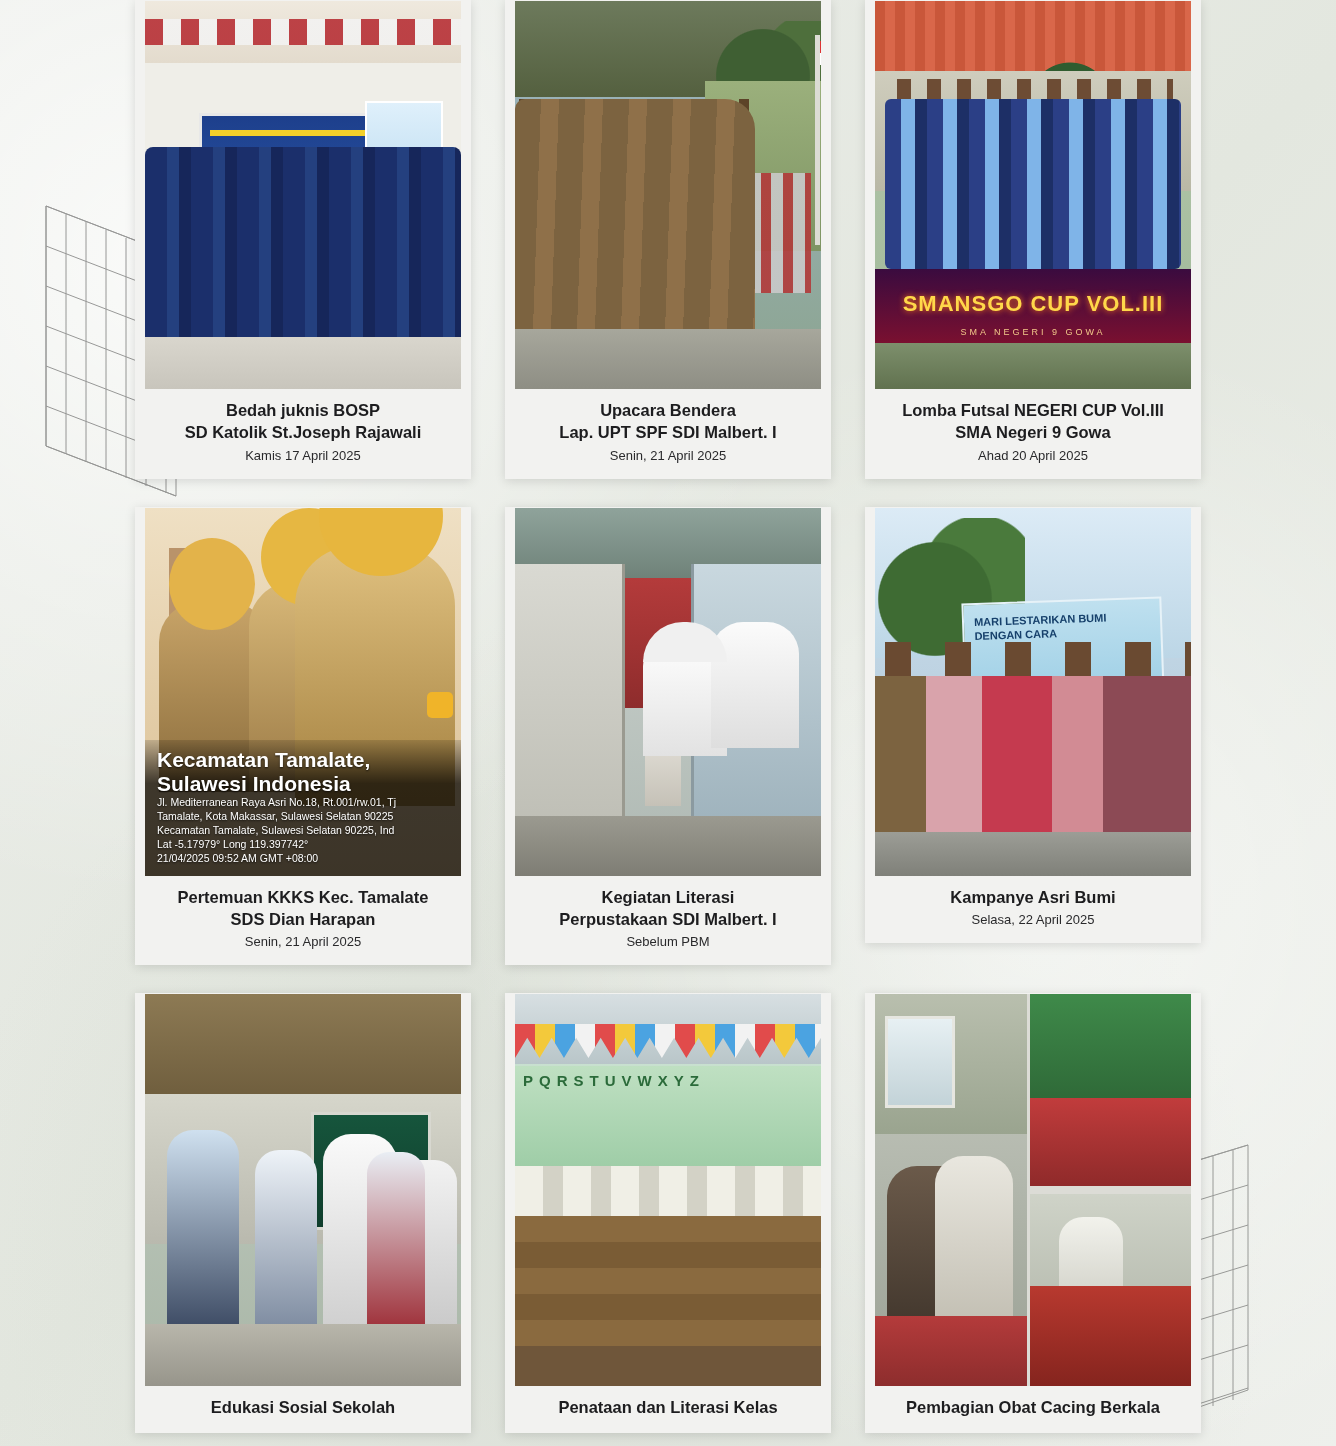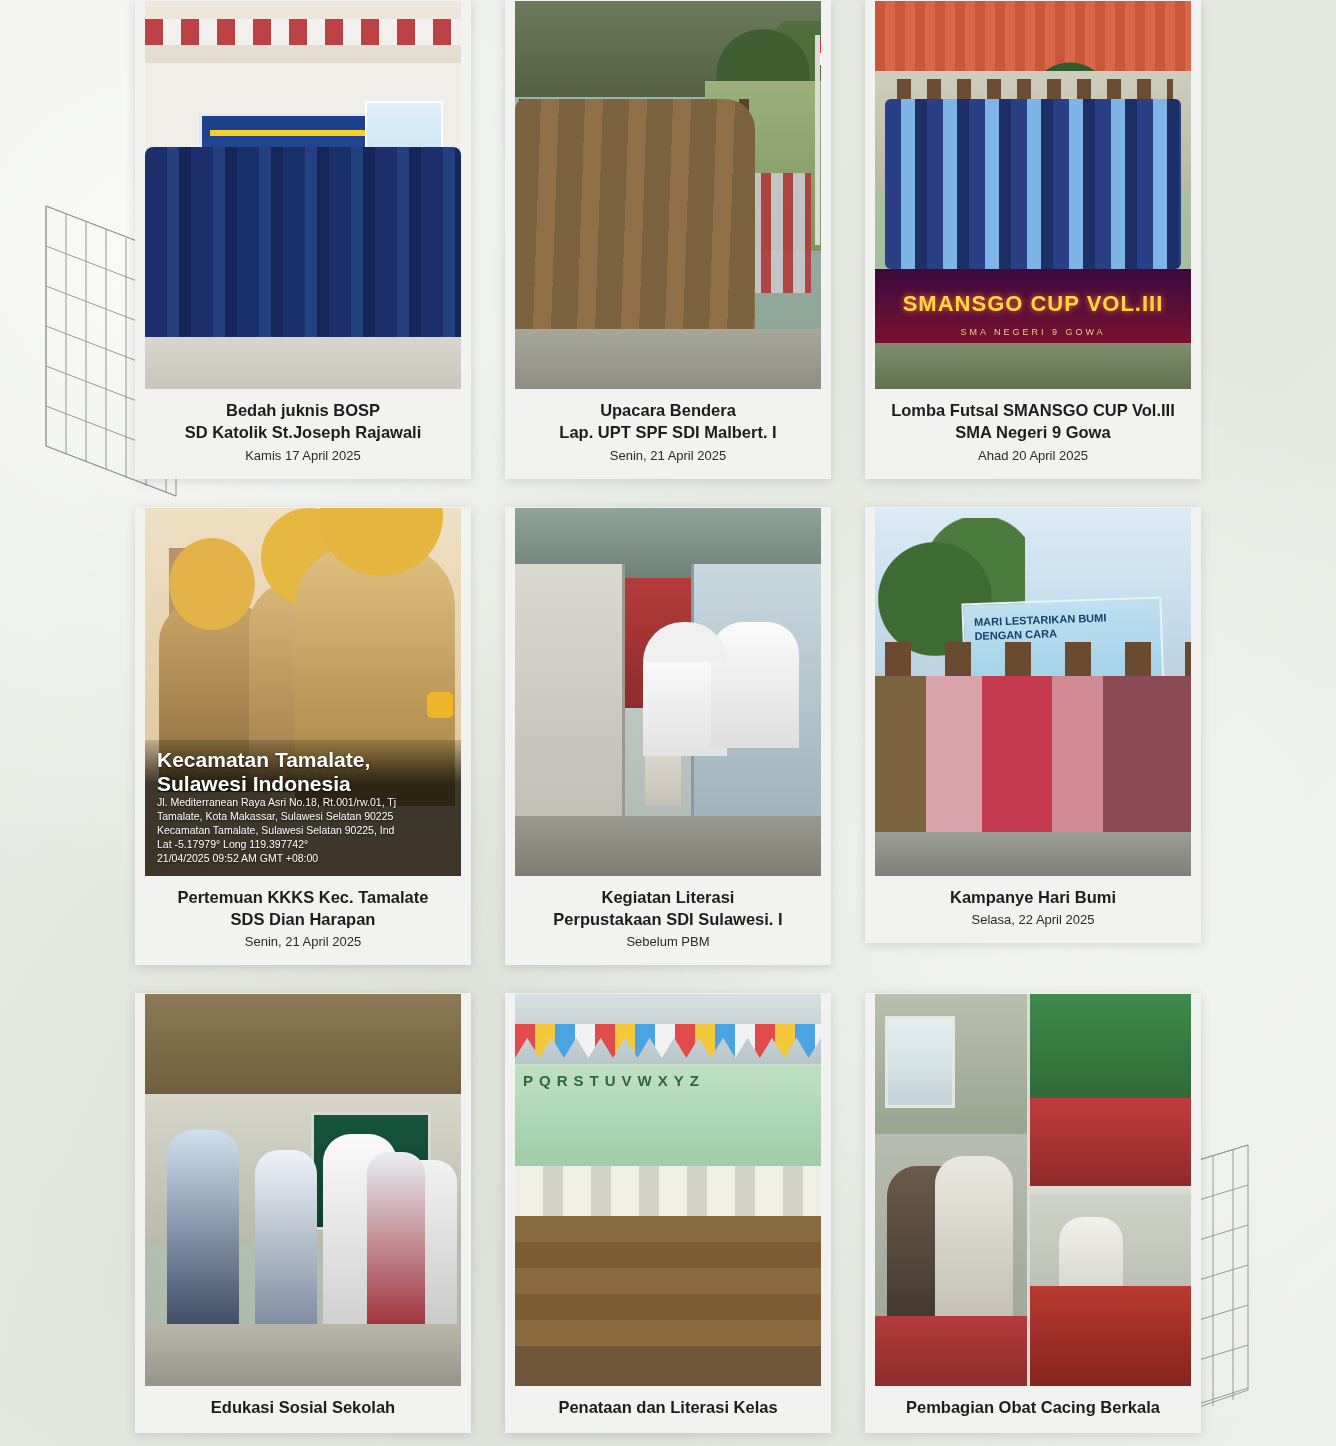--- a/index.html
+++ b/index.html
@@ -319,21 +319,21 @@
             <div class="bld"></div>
           <div class="teamheads"></div>
             <div class="team"></div>
           <div class="bnr"></div>
           <div class="bnr-txt">SMANSGO CUP VOL.III</div>
           <div class="bnr-sub">SMA NEGERI 9 GOWA</div>
           <div class="grass"></div>
         </div>
       </div>
       <div class="caption">
-        <span class="t1">Lomba Futsal SMANSGO CUP Vol.III</span>
+        <span class="t1">Lomba Futsal NEGERI CUP Vol.III</span>
         <span class="t2">SMA Negeri 9 Gowa</span>
         <span class="t3">Ahad 20 April 2025</span>
       </div>
     </div>
 
   </div>
 
   <div class="row row-2">
 
     <div class="card card-1">
@@ -374,40 +374,40 @@
             <div class="shelfR"></div>
           <div class="table"></div>
           <div class="kidA"></div>
             <div class="kidB"></div>
             <div class="scarfA"></div>
           <div class="floor5"></div>
         </div>
       </div>
       <div class="caption">
         <span class="t1">Kegiatan Literasi</span>
-        <span class="t2">Perpustakaan SDI Sulawesi. I</span>
+        <span class="t2">Perpustakaan SDI Malbert. I</span>
         <span class="t3">Sebelum PBM</span>
       </div>
     </div>
 
     <div class="card card-3">
       <div class="photo p6">
         <div class="photo-inner">
           <div class="sky6"></div>
             <div class="tree6"></div>
           <div class="poster">
               <span>MARI LESTARIKAN BUMI DENGAN CARA</span>
             </div>
           <div class="mheads"></div>
             <div class="marchers"></div>
             <div class="road"></div>
         </div>
       </div>
       <div class="caption">
-        <span class="t1">Kampanye Hari Bumi</span>
+        <span class="t1">Kampanye Asri Bumi</span>
         <span class="t3">Selasa, 22 April 2025</span>
       </div>
     </div>
 
   </div>
 
   <div class="row row-3">
 
     <div class="card card-1">
       <div class="photo p7">

